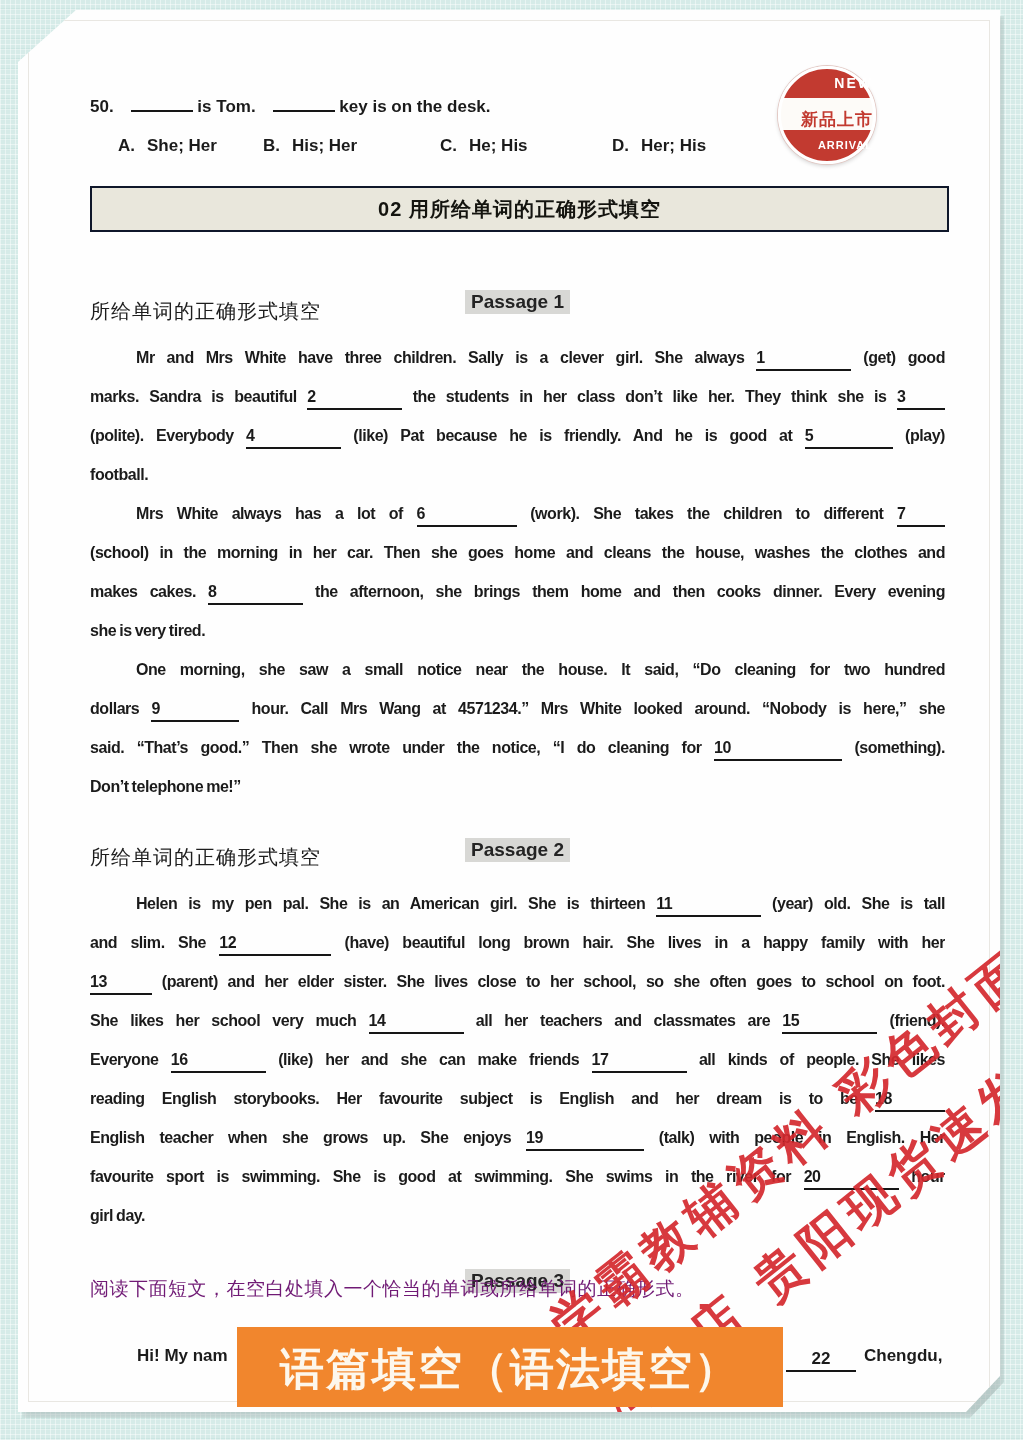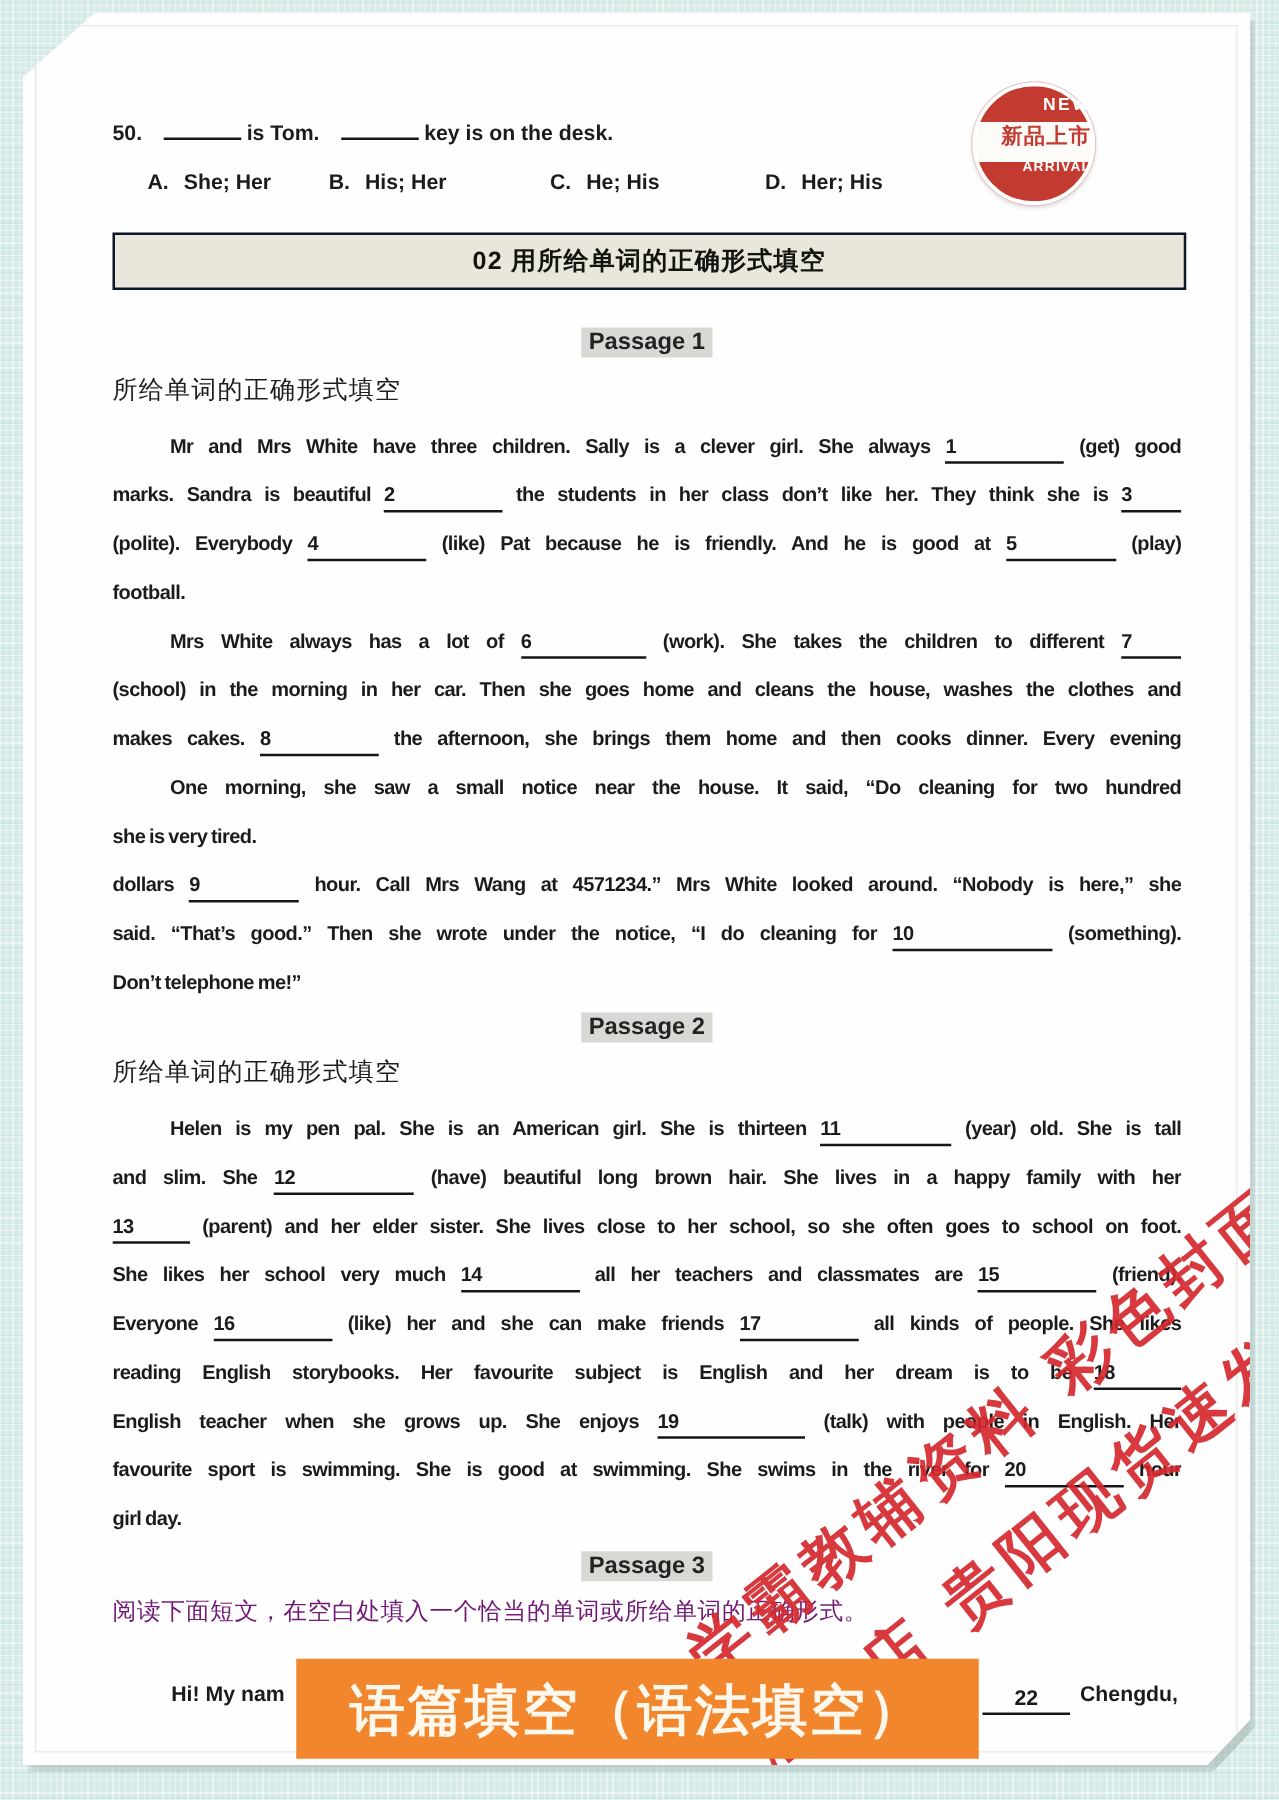--- a/index.html
+++ b/index.html
@@ -47,21 +47,21 @@
   .opt{position:absolute;top:0;white-space:nowrap;}
   .opt .letter{display:inline-block;margin-right:12px;}
 
   .secheader{
     height:42px;line-height:42px;text-align:center;background:#e9e7dc;
     border:2px solid #0f172a;font-weight:bold;font-size:20px;letter-spacing:1px;color:#14140f;
   }
   .plabel-row{text-align:center;height:30px;}
   .plabel{
     display:inline-block;background:#d8d8d5;padding:1px 6px;
-    font-size:19px;font-weight:bold;color:#232323;
+    font-size:19px;font-weight:bold;color:#232323;margin-top:28px;
   }
   .subtitle{
     font-family:"DejaVu Serif",serif;font-size:20px;color:#1d1d1d;letter-spacing:1px;font-weight:500;
   }
   .instruction{
     font-family:Liberation Sans, sans-serif;font-size:19px;color:#701a75;letter-spacing:.5px;font-weight:500;
   }
   .fragline{position:relative;height:34px;}
   .fragline .frag{position:absolute;top:0;font-size:17px;font-weight:bold;white-space:nowrap;}
 
@@ -70,21 +70,21 @@
     background:#f1862d;color:#fdf7ec;text-align:center;
     font-size:44px;font-weight:bold;letter-spacing:2px;line-height:84px;white-space:nowrap;overflow:hidden;
   }
   .badge{
     position:absolute;left:760px;top:56px;width:92px;height:92px;border-radius:50%;z-index:3;
     background:linear-gradient(#c23a30 0 31%, #fdfbf8 31% 66%, #c23a30 66% 100%);
     border:3px solid #fff;box-shadow:0 0 0 1px #e3c9c4, 0 2px 4px rgba(0,0,0,.18);
     text-align:right;
   }
   .badge .b-top{display:block;color:#fff;font-size:14px;font-weight:bold;letter-spacing:2px;margin-top:6px;}
-  .badge .b-mid{display:block;color:#c23a30;font-size:17px;font-weight:bold;letter-spacing:1px;margin-top:6px;}
+  .badge .b-mid{display:block;color:#c23a30;font-size:17px;font-weight:bold;letter-spacing:1px;margin-top:17px;}
   .badge .b-bot{display:block;color:#fff;font-size:11px;font-weight:bold;letter-spacing:1px;margin-top:8px;}
 
   .wm{
     position:absolute;z-index:3;color:#d4292e;opacity:.92;white-space:nowrap;
     font-family:"DejaVu Serif",serif;font-weight:bold;font-size:50px;letter-spacing:7px;
     transform:rotate(-38.5deg);transform-origin:0 50%;pointer-events:none;
   }
   .wm1{left:540px;top:1288px;}
   .wm2{left:590px;top:1368px;}
 
@@ -131,22 +131,22 @@
     </div>
     <div class="block subtitle pos-p1sub">所给单词的正确形式填空</div>
     <div class="block pos-p1lines">
         <div class="line"><span class="indent"></span><span>Mr and Mrs White have three children. Sally is a clever girl. She always </span><span class="blank" style="width: 95px;">1</span><span> (get) good</span></div>
         <div class="line"><span>marks. Sandra is beautiful </span><span class="blank" style="width: 95px;">2</span><span> the students in her class don’t like her. They think she is </span><span class="blank" style="width: 48px;">3</span></div>
         <div class="line"><span>(polite). Everybody </span><span class="blank" style="width: 95px;">4</span><span> (like) Pat because he is friendly. And he is good at </span><span class="blank" style="width: 88px;">5</span><span> (play)</span></div>
         <div class="line last"><span>football.</span></div>
         <div class="line"><span class="indent"></span><span>Mrs White always has a lot of </span><span class="blank" style="width: 100px;">6</span><span> (work). She takes the children to different </span><span class="blank" style="width: 48px;">7</span></div>
         <div class="line"><span>(school) in the morning in her car. Then she goes home and cleans the house, washes the clothes and</span></div>
         <div class="line"><span>makes cakes. </span><span class="blank" style="width: 95px;">8</span><span> the afternoon, she brings them home and then cooks dinner. Every evening</span></div>
+        <div class="line last"><span>she is very tired.</span></div>
         <div class="line"><span class="indent"></span><span>One morning, she saw a small notice near the house. It said, “Do cleaning for two hundred</span></div>
-        <div class="line last"><span>she is very tired.</span></div>
         <div class="line"><span>dollars </span><span class="blank" style="width: 88px;">9</span><span> hour. Call Mrs Wang at 4571234.” Mrs White looked around. “Nobody is here,” she</span></div>
         <div class="line"><span>said. “That’s good.” Then she wrote under the notice, “I do cleaning for </span><span class="blank" style="width: 128px; text-align: center;">10</span><span> (something).</span></div>
         <div class="line last"><span>Don’t telephone me!”</span></div>
       </div>
 
     <div class="block plabel-row pos-p2label">
       <span class="plabel">Passage 2</span>
     </div>
     <div class="block subtitle pos-p2sub">所给单词的正确形式填空</div>
     <div class="block pos-p2lines">

